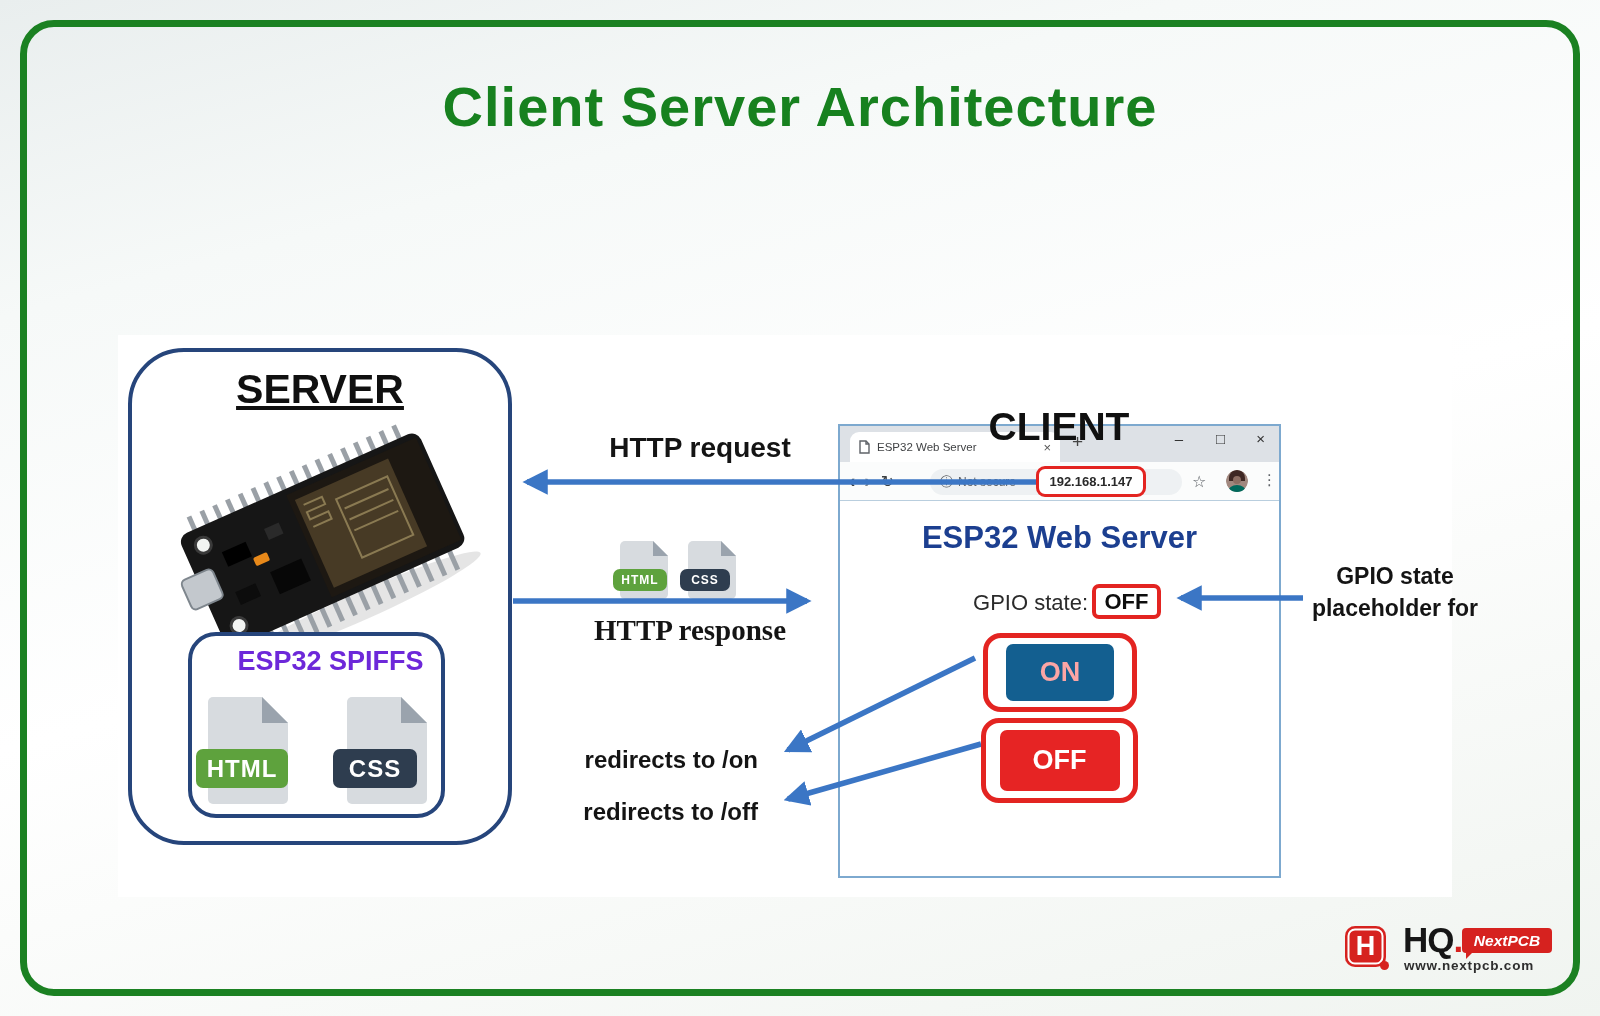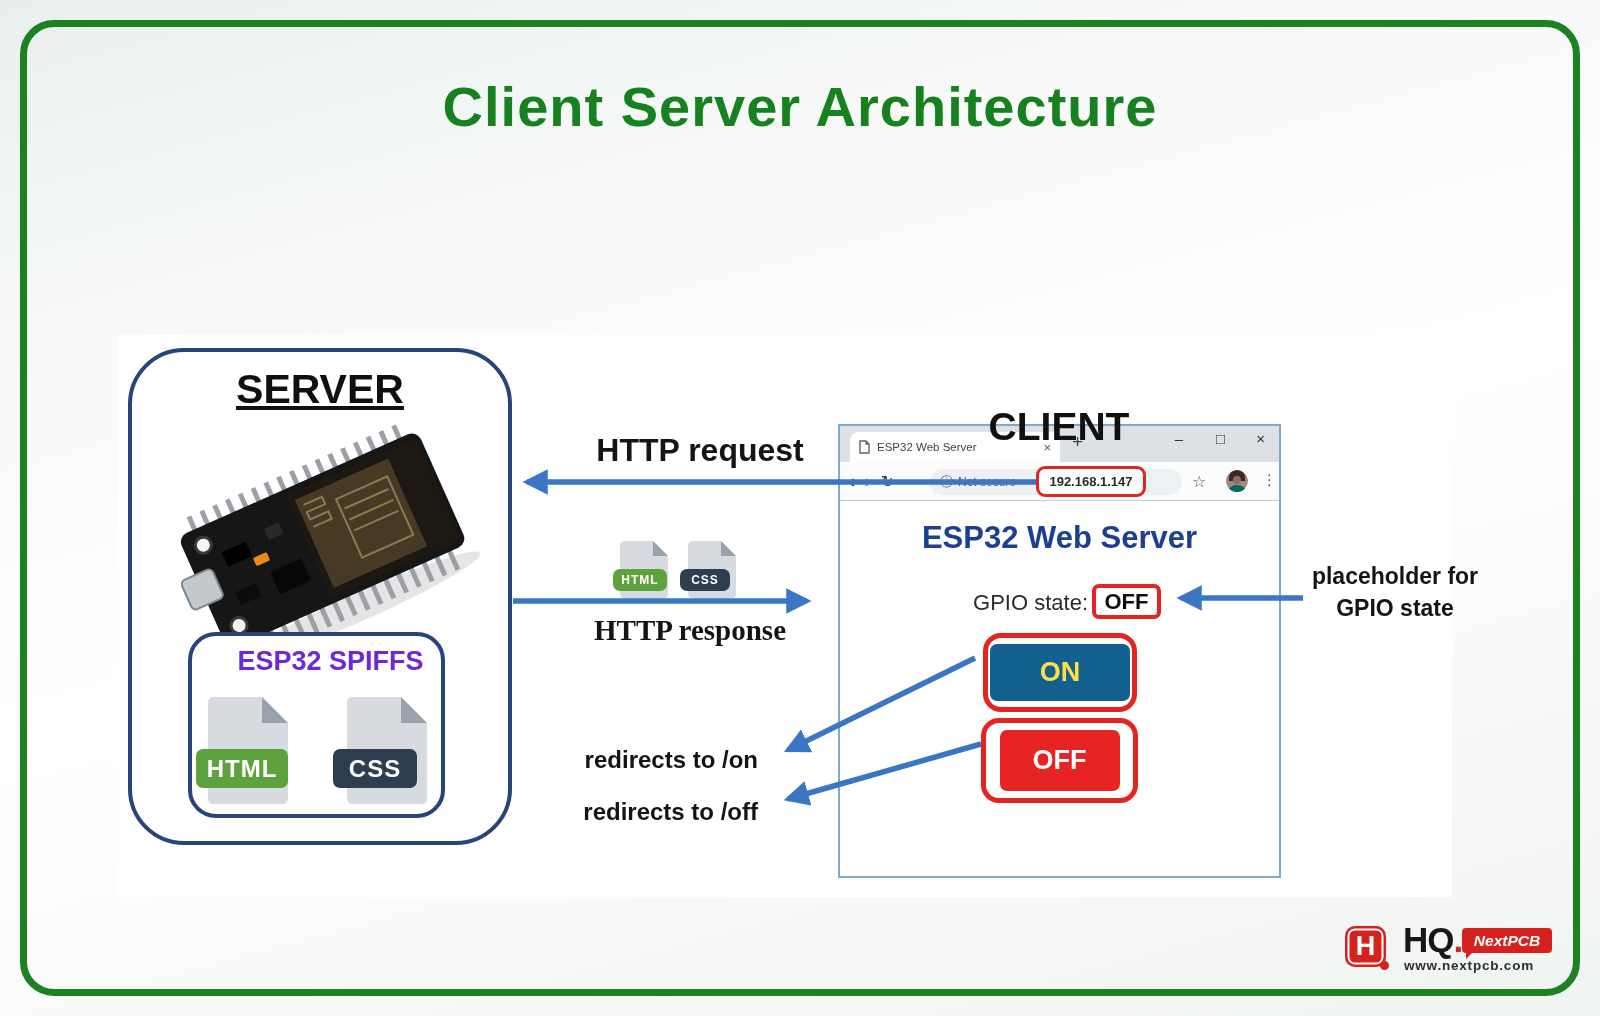--- a/index.html
+++ b/index.html
@@ -79,26 +79,26 @@
     font-size:22px;font-weight:400;color:#2b2b2b;z-index:3;}
   .gpio-box{left:1092px;top:584px;width:69px;height:35px;border:4px solid var(--red);
     border-radius:7px;background:#fff;display:flex;align-items:center;justify-content:center;
     font-size:22px;font-weight:800;color:#0d0d0d;z-index:6;}
   .btn-outline{border:5px solid var(--red);border-radius:18px;background:#fff;
     display:flex;align-items:center;justify-content:center;z-index:6;}
   .btn-on-outline{left:983px;top:633px;width:154px;height:79px;}
   .btn-off-outline{left:981px;top:718px;width:157px;height:85px;}
   .btn-inner{border-radius:7px;display:flex;align-items:center;justify-content:center;
     font-size:27px;font-weight:600;}
-  .btn-on{width:140px;height:57px;background:var(--on-blue);color:#fde047;}
+  .btn-on{width:108px;height:57px;background:var(--on-blue);color:#fca5a5;}
   .btn-off{width:120px;height:61px;background:var(--off-red);color:#fff;}
 
   
   .http-req{left:540px;top:432px;width:320px;text-align:center;
-    font-size:32px;font-weight:800;color:#141414;z-index:6;}
+    font-size:28px;font-weight:800;color:#141414;z-index:6;}
   .http-res{left:530px;top:614px;width:320px;text-align:center;
     font-size:29px;font-weight:800;color:#141414;z-index:6;font-family:Liberation Serif, serif;}
   .redir{width:218px;text-align:right;font-size:24px;font-weight:700;color:#141414;z-index:6;}
   .redir .path{font-weight:800;}
   .redir-on{left:540px;top:746px;}
   .redir-off{left:540px;top:798px;}
   .placeholder{left:1292px;top:560px;width:206px;text-align:center;
     font-size:23px;font-weight:700;color:#141414;line-height:1.4;z-index:6;}
   .arrows{left:0;top:0;z-index:5;pointer-events:none;}
 
@@ -268,22 +268,22 @@
 </div>
 <div class="abs btn-outline btn-off-outline">
   <div class="btn-inner btn-off">OFF</div>
 </div>
 
 <div class="abs http-req">HTTP request</div>
 <div class="abs http-res">HTTP response</div>
 <div class="abs redir redir-on"><span>redirects to </span><span class="path">/on</span></div>
 <div class="abs redir redir-off"><span>redirects to </span><span class="path">/off</span></div>
 <div class="abs placeholder">
+  <div>GPIO state</div>
   <div>placeholder for</div>
-  <div>GPIO state</div>
 </div>
 
 <svg class="abs arrows" width="1600" height="1016" viewBox="0 0 1600 1016">
   <defs>
     <marker id="ah" viewBox="0 0 10 10" refX="8.2" refY="5" markerWidth="4.6" markerHeight="4.6" orient="auto-start-reverse">
       <path d="M0 0 L10 5 L0 10 z" fill="#3b76c5"></path>
     </marker>
   </defs>
   <g stroke="#3b76c5" stroke-width="5.5" fill="none">
     <path d="M1036 482 L527 482" marker-end="url(#ah)"></path>

